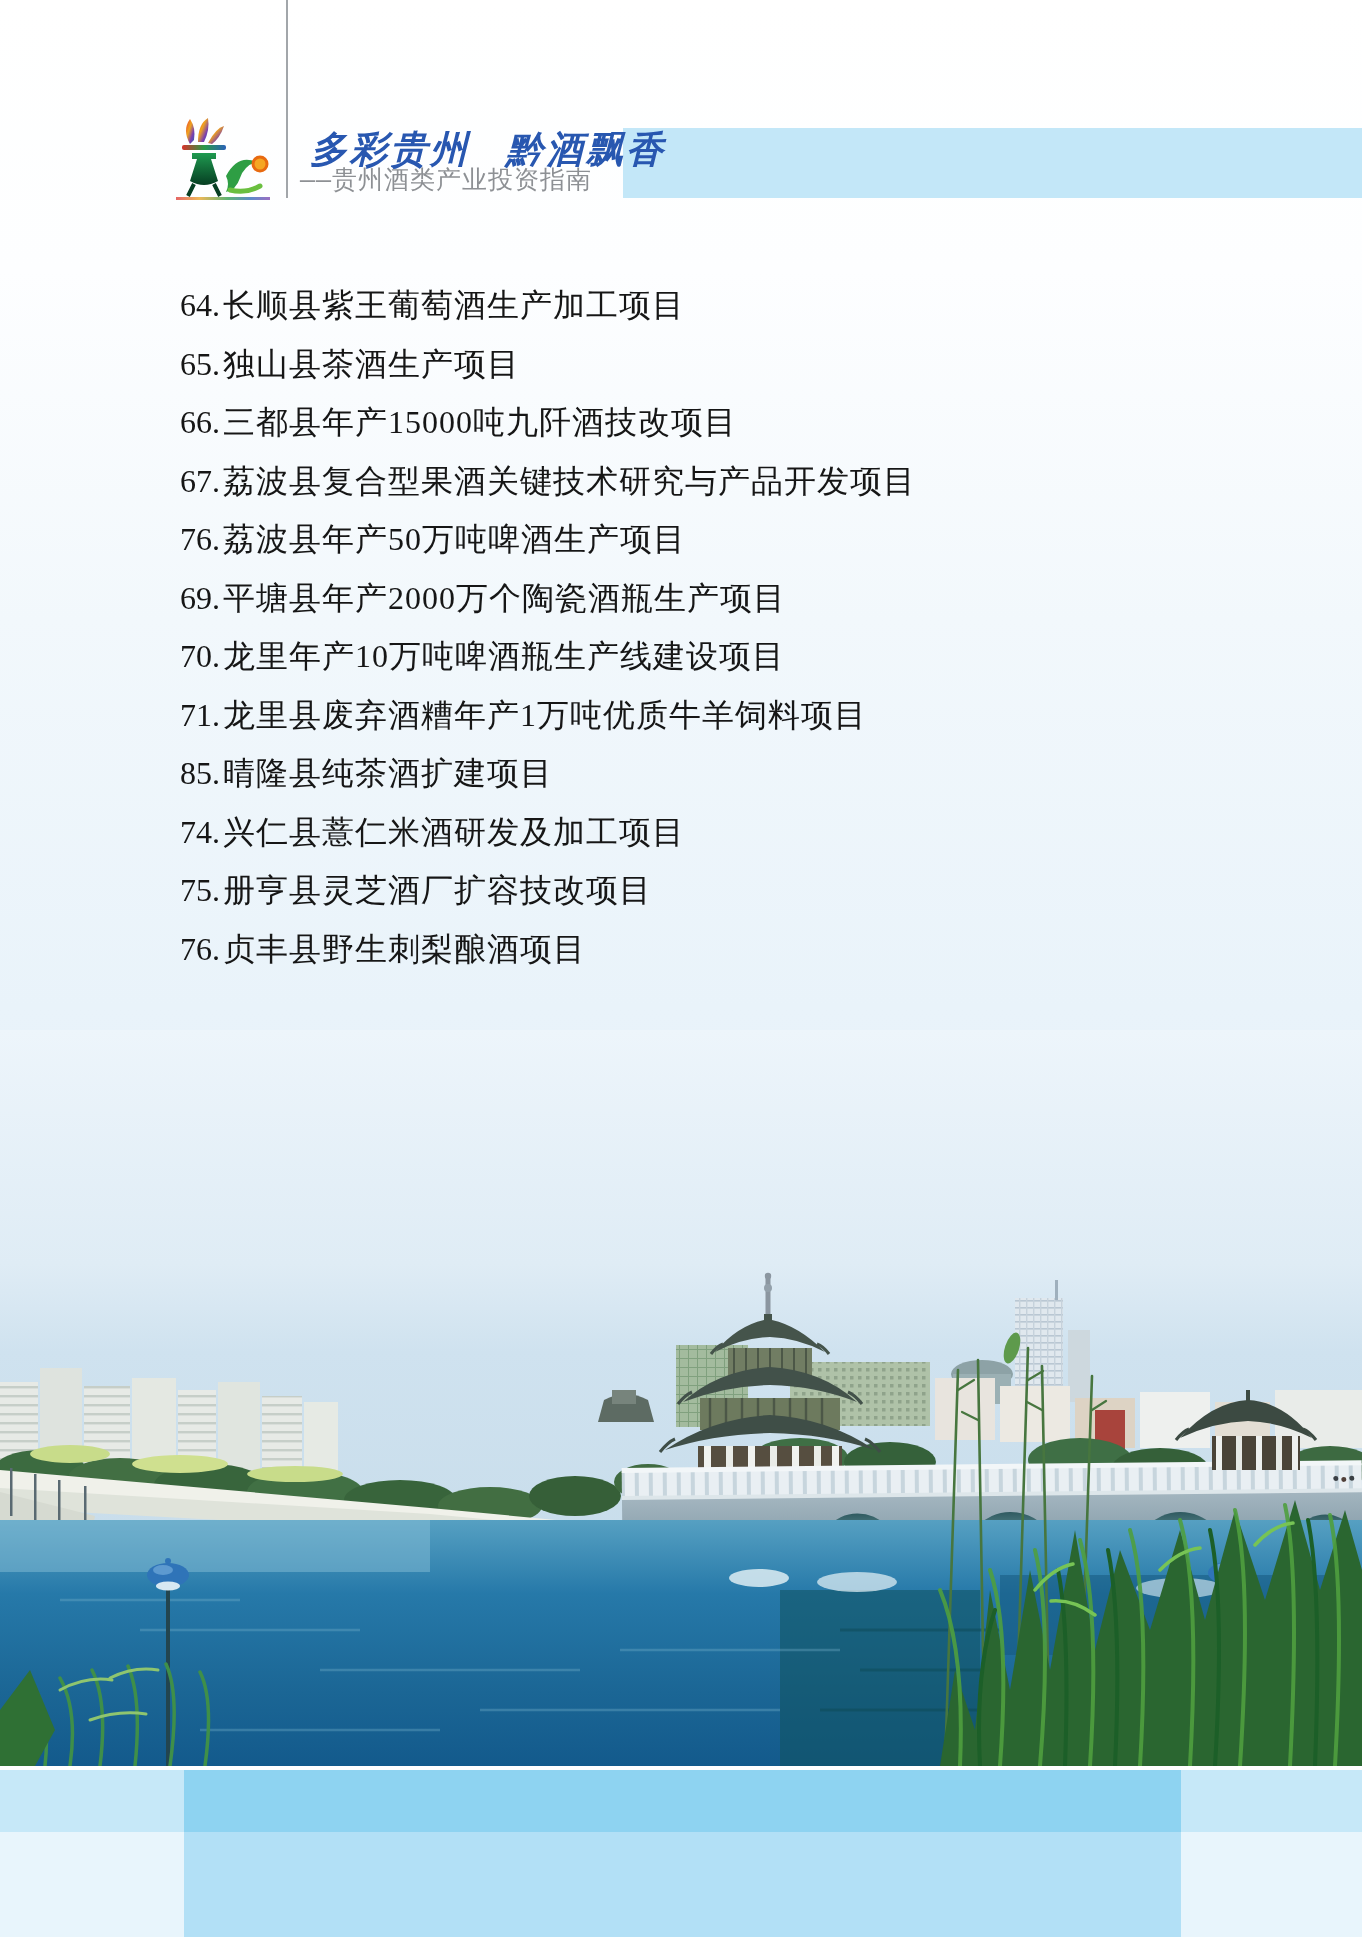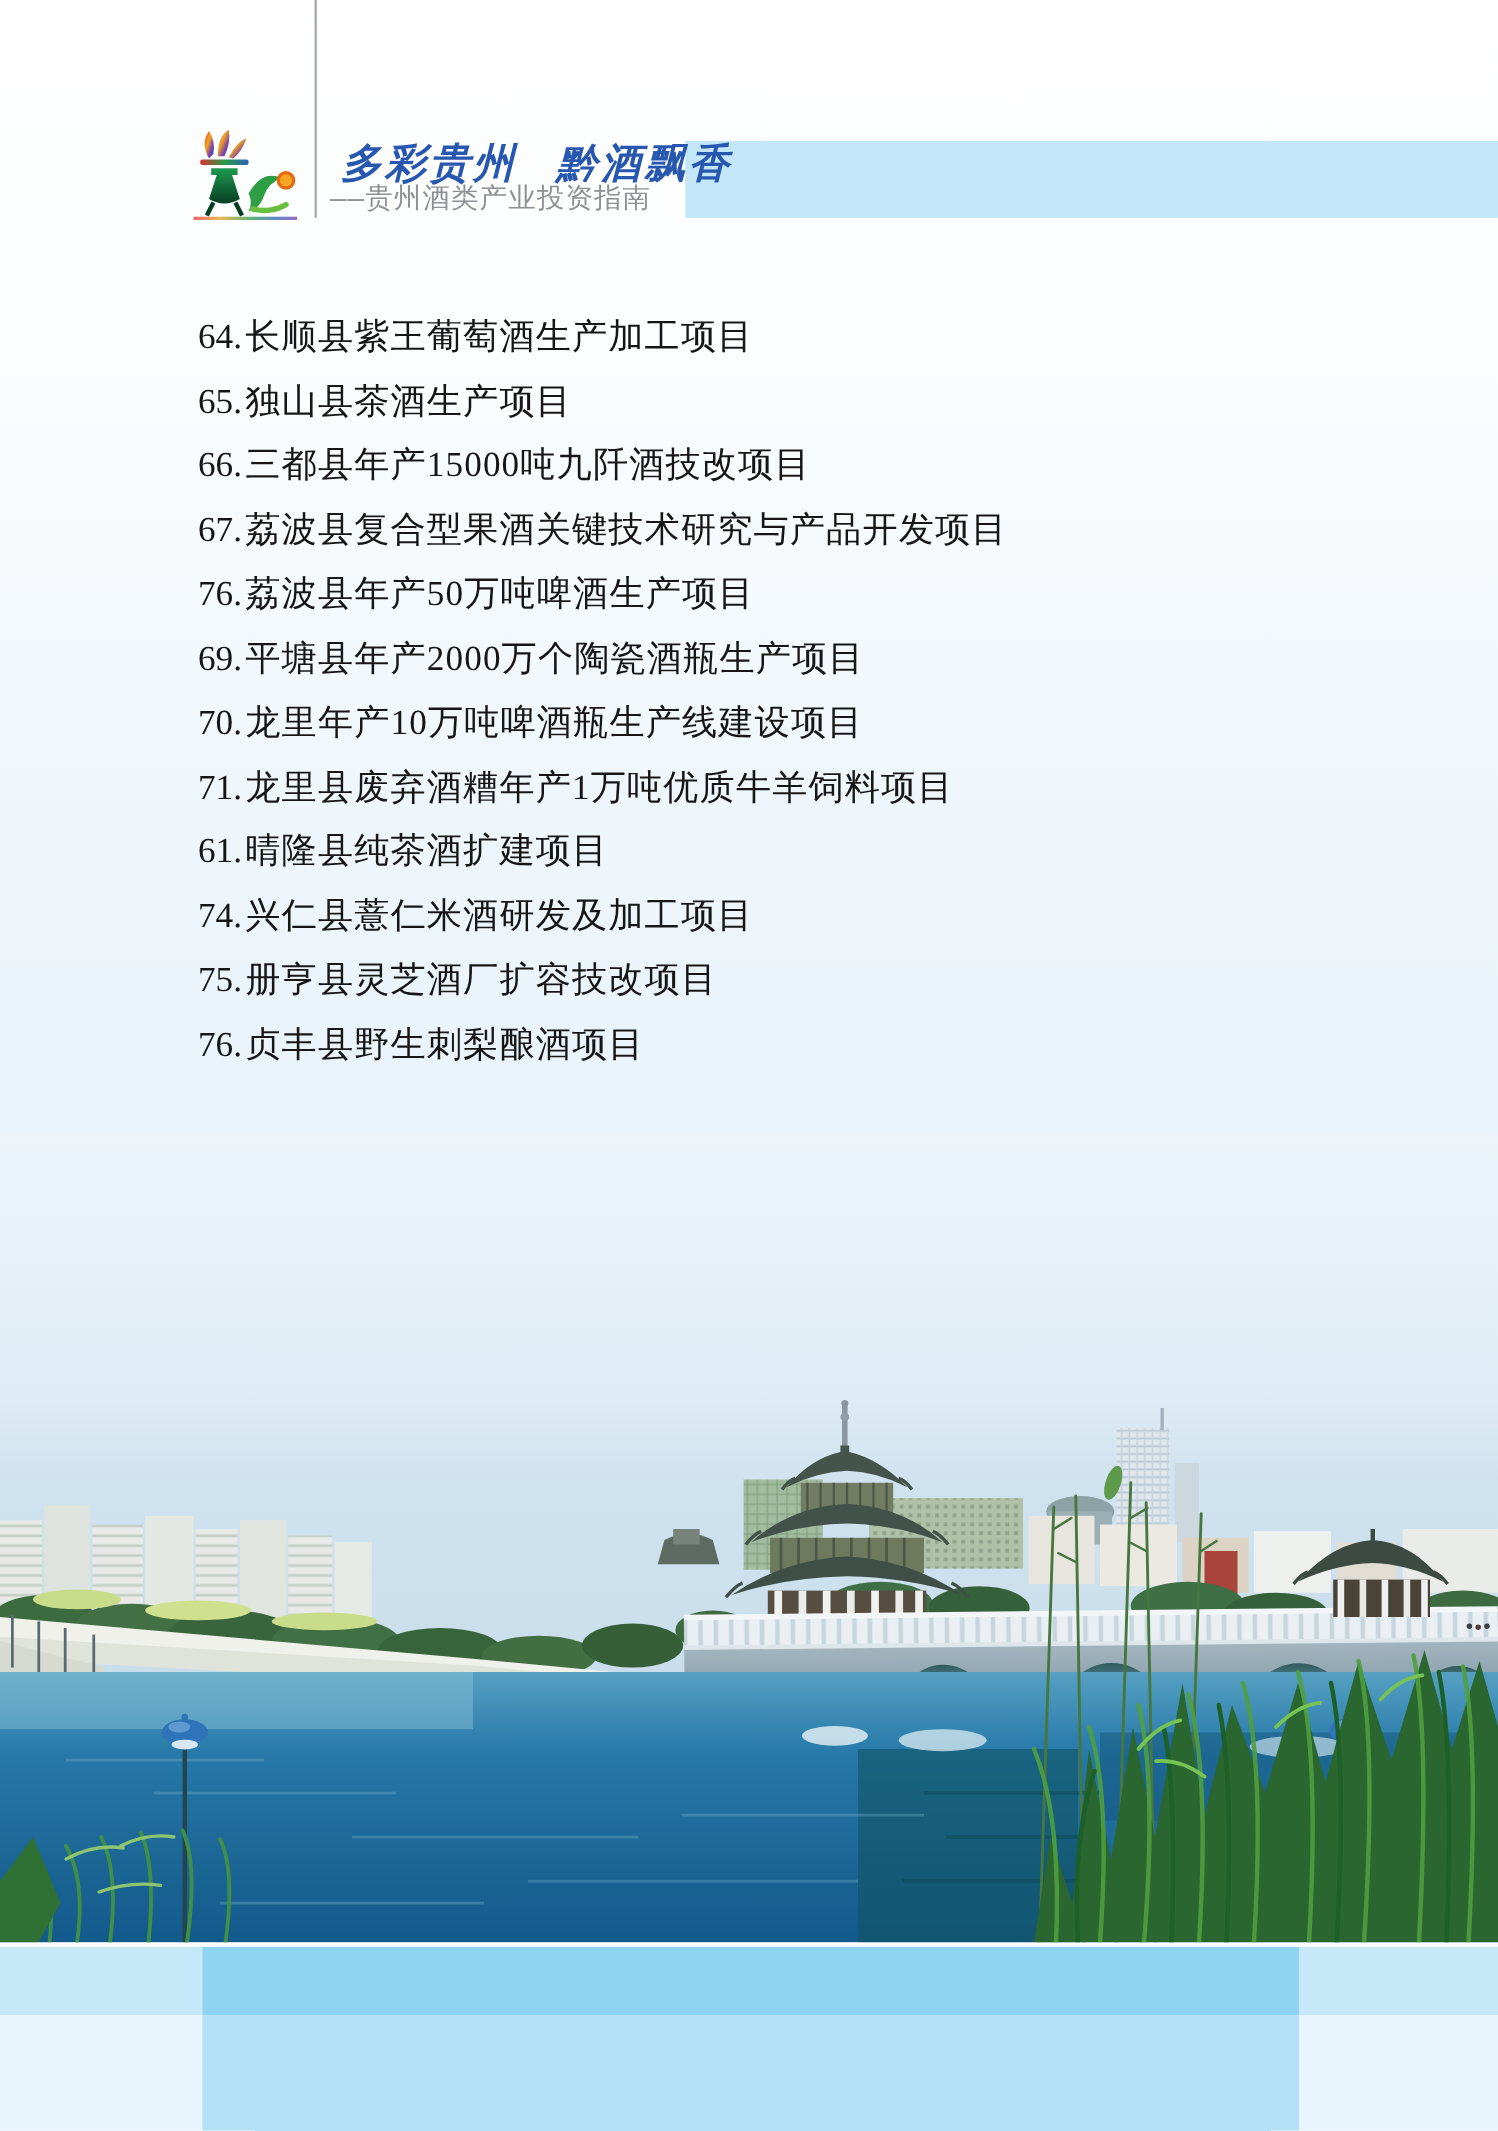--- a/index.html
+++ b/index.html
@@ -122,21 +122,21 @@
 
     <div class="list-row">
       <span class="num">70.</span><span class="title">龙里年产10万吨啤酒瓶生产线建设项目</span>
     </div>
 
     <div class="list-row">
       <span class="num">71.</span><span class="title">龙里县废弃酒糟年产1万吨优质牛羊饲料项目</span>
     </div>
 
     <div class="list-row">
-      <span class="num">61.</span><span class="title">晴隆县纯茶酒扩建项目</span>
+      <span class="num">85.</span><span class="title">晴隆县纯茶酒扩建项目</span>
     </div>
 
 
     <div class="list-row">
       <span class="num">74.</span><span class="title">兴仁县薏仁米酒研发及加工项目</span>
     </div>
 
     <div class="list-row">
       <span class="num">75.</span><span class="title">册亨县灵芝酒厂扩容技改项目</span>
     </div>

